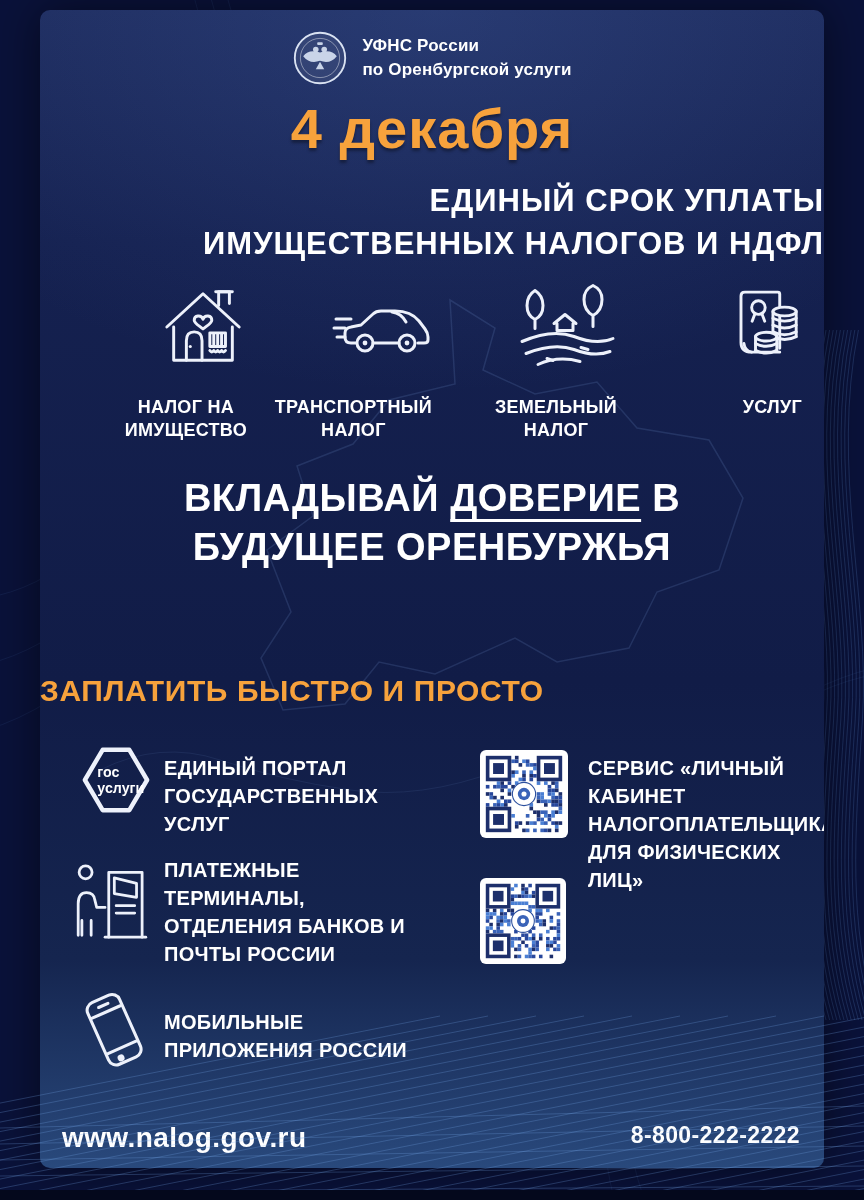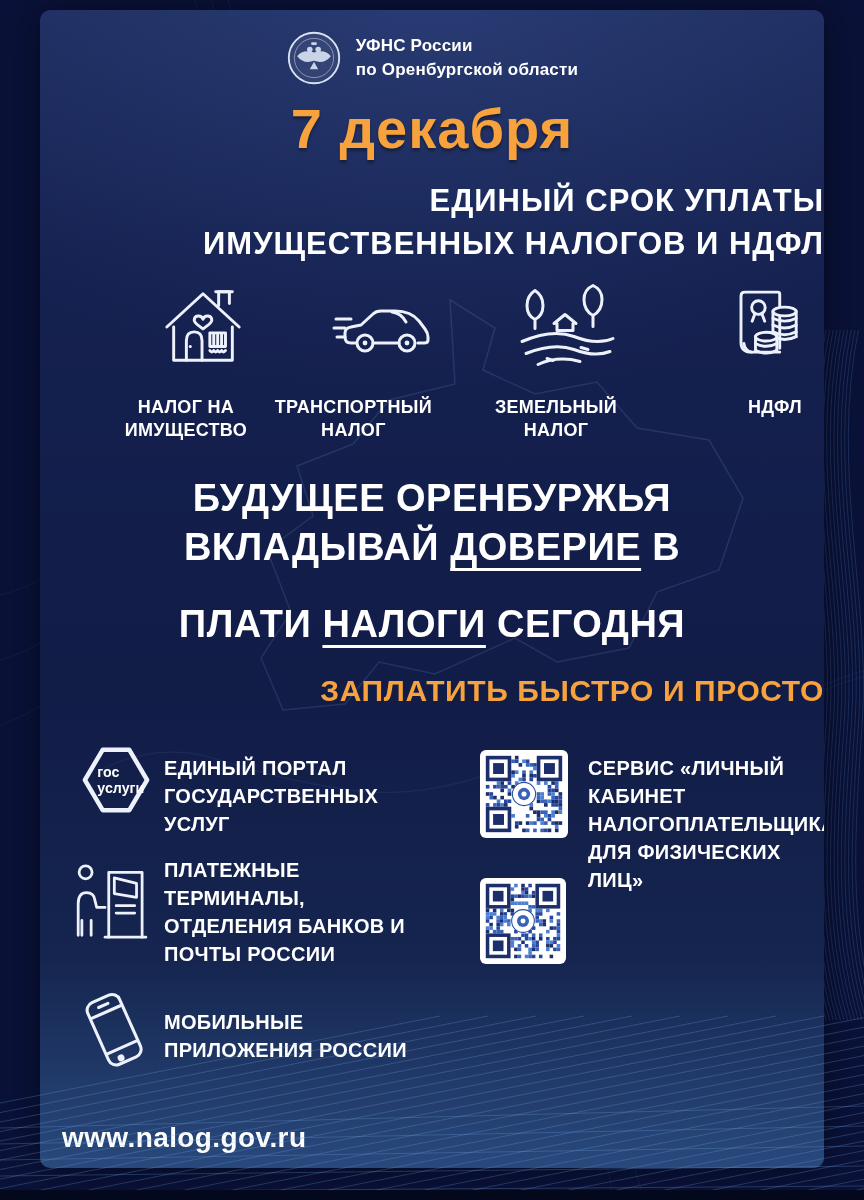--- a/index.html
+++ b/index.html
@@ -21,21 +21,21 @@
        line-height:1.38;white-space:pre-line;letter-spacing:1px;}
   .tax-row{position:absolute;top:268px;left:0;right:0;display:flex;padding:0 22px;}
   .tax{flex:1;display:flex;flex-direction:column;align-items:flex-end;}
   .tax .ic{height:96px;display:flex;align-items:center;justify-content:center;}
   .tax .lb{margin-top:22px;font-size:18px;font-weight:700;text-align:center;line-height:1.28;
            white-space:pre-line;letter-spacing:.3px;}
   .sl{position:absolute;left:0;right:0;text-align:center;font-size:38px;font-weight:800;
       line-height:1.3;letter-spacing:.5px;}
   .sl1{top:464px;} .sl2{top:590px;}
   .u{text-decoration:underline;text-underline-offset:8px;text-decoration-thickness:3px;}
-  .hl{position:absolute;top:664px;left:0;right:0;text-align:right;font-size:30px;font-weight:800;
+  .hl{position:absolute;top:664px;left:0;right:0;text-align:left;font-size:30px;font-weight:800;
       color:var(--accent,#F7A23C);letter-spacing:.6px;}
   .pm-ic{position:absolute;}
   .pm-label{position:absolute;font-size:20px;font-weight:700;line-height:1.4;white-space:pre-line;letter-spacing:.3px;}
   .qr{position:absolute;background:#fff;border-radius:6px;padding:4px;line-height:0;}
   .qr svg{display:block;}
   .site{position:absolute;left:22px;top:1112px;font-size:28px;font-weight:700;letter-spacing:.4px;}
   .tel{position:absolute;right:24px;top:1112px;font-size:23px;font-weight:700;letter-spacing:.4px;}
   .ln{fill:none;stroke:#edf1fb;stroke-width:3;stroke-linecap:round;stroke-linejoin:round;}
   svg.gridfx{position:absolute;left:0;bottom:0;width:864px;height:190px;z-index:3;pointer-events:none;}
   .strip{position:absolute;bottom:0;left:0;width:864px;height:10px;background:#04081c;z-index:5;}
@@ -91,25 +91,25 @@
         <g fill="#c9d4e8">
           <rect x="27" y="13" width="6" height="3" rx="1"></rect>
           <circle cx="25.5" cy="21" r="3"></circle>
           <circle cx="34.5" cy="21" r="3"></circle>
           <path d="M30 24 q-12 -4 -18 4 q7 9 18 5 q11 4 18 -5 q-6 -8 -18 -4 z"></path>
           <path d="M30 34 l-4.5 8 h9 z"></path>
         </g>
       </svg>
       <div class="org">
         <div>УФНС России</div>
-        <div>по Оренбургской области</div>
+        <div>по Оренбургской услуги</div>
       </div>
     </div>
 
-    <div class="date">7 декабря</div>
+    <div class="date">4 декабря</div>
     <div class="sub">ЕДИНЫЙ СРОК УПЛАТЫ
 ИМУЩЕСТВЕННЫХ НАЛОГОВ И НДФЛ</div>
 
     <div class="tax-row">
       <div class="tax">
         <div class="ic">
           <svg width="88" height="88" viewBox="0 0 90 90">
             <g class="ln">
               <path d="M61 24 V10 h11 v12"></path>
                 <path d="M58 10 h17"></path>
@@ -175,32 +175,29 @@
               <path d="M65 30 v26 M89 30 v26"></path>
               <path d="M65 37 q12 6 24 0 M65 44 q12 6 24 0 M65 51 q12 6 24 0"></path>
               <path d="M65 56 q12 6 24 0"></path>
               <ellipse cx="58" cy="56" rx="11" ry="4.5" fill="#121d48"></ellipse>
               <path d="M47 56 v14 M69 56 v14"></path>
               <path d="M47 63 q11 6 22 0"></path>
               <path d="M47 70 q11 6 22 0"></path>
             </g>
           </svg>
         </div>
-        <div class="lb">НДФЛ</div>
+        <div class="lb">УСЛУГ</div>
       </div>
     </div>
 
     <div class="sl sl1">
+      <div><span>ВКЛАДЫВАЙ </span><span class="u">ДОВЕРИЕ</span><span> В</span></div>
       <div>БУДУЩЕЕ ОРЕНБУРЖЬЯ</div>
-      <div><span>ВКЛАДЫВАЙ </span><span class="u">ДОВЕРИЕ</span><span> В</span></div>
-    </div>
-
-    <div class="sl sl2">
-      <span>ПЛАТИ </span><span class="u">НАЛОГИ</span><span> СЕГОДНЯ</span>
-    </div>
+    </div>
+
 
     <div class="hl">ЗАПЛАТИТЬ БЫСТРО И ПРОСТО</div>
 
     <div class="pm-ic" style="left:36px;top:730px;">
       <svg width="80" height="80" viewBox="0 0 90 90">
         <path d="M10 45 L30 11 H60 L80 45 L60 79 H30 Z" fill="none" stroke="#edf1fb" stroke-width="5" stroke-linejoin="round"></path>
         <text x="24" y="42" font-size="16" font-weight="bold" fill="#fff" font-family="Liberation Sans, sans-serif">гос</text>
         <text x="24" y="60" font-size="16" font-weight="bold" fill="#fff" font-family="Liberation Sans, sans-serif">услуги</text>
       </svg>
     </div>
@@ -514,20 +511,21 @@
           <rect x="2" y="58" width="28" height="28" fill="#1d2f6b"></rect>
           <rect x="6" y="62" width="20" height="20" fill="#ffffff"></rect>
           <rect x="10" y="66" width="12" height="12" fill="#1d2f6b"></rect>
           <circle cx="44" cy="44" r="12.8" fill="#ffffff" stroke="#2b4f9e" stroke-width="1.2"></circle>
           <circle cx="44" cy="44" r="6.8" fill="#3a63b8"></circle>
           <circle cx="44" cy="44" r="2.8" fill="#ffffff"></circle>
         </svg>
     </div>
 
     <div class="site">www.nalog.gov.ru</div>
+    <div class="tel">8-800-222-2222</div>
   </div>
 
   <svg class="gridfx" viewBox="0 0 864 190">
     <g id="grid" stroke="rgba(120,170,235,.26)" stroke-width="1">
         <line x1="-520" y1="196" x2="440" y2="6"></line>
         <line x1="-472" y1="196" x2="488" y2="6"></line>
         <line x1="-424" y1="196" x2="536" y2="6"></line>
         <line x1="-376" y1="196" x2="584" y2="6"></line>
         <line x1="-328" y1="196" x2="632" y2="6"></line>
         <line x1="-280" y1="196" x2="680" y2="6"></line>

